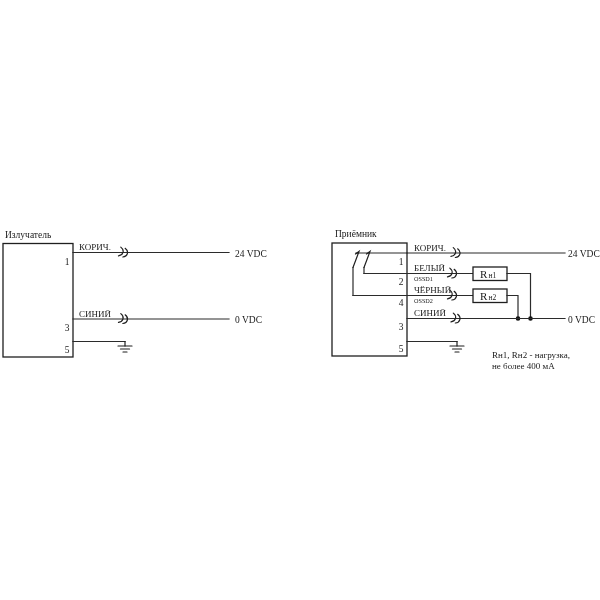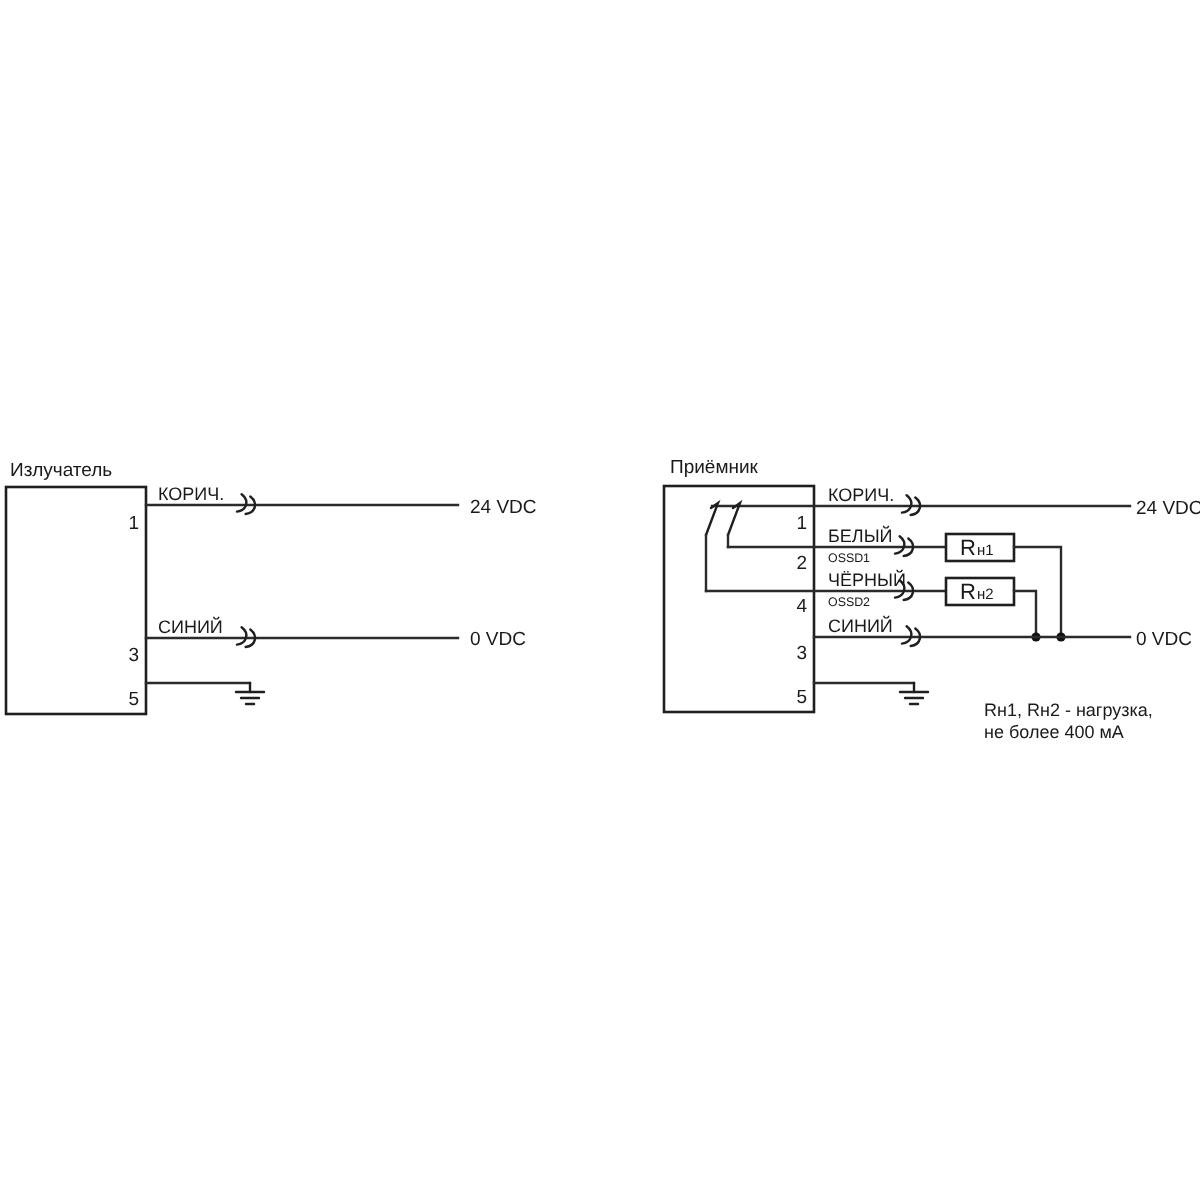--- a/index.html
+++ b/index.html
@@ -1,20 +1,20 @@
 <!DOCTYPE html>
 <html><head>
 <meta charset="utf-8">
 <style>
   html,body{margin:0;padding:0;background:#ffffff;}
   .canvas{
     position:relative;
     width:600px;height:600px;
     background:#ffffff;
-    font-family:Liberation Sans, sans-serif;
+    font-family:Liberation Serif, serif;
     overflow:hidden;
   }
   svg{display:block;}
   .wire{stroke:#2b2b2b;stroke-width:1.2;fill:none;stroke-linecap:square;}
   .boxline{stroke:#1f1f1f;stroke-width:1.3;fill:#ffffff;}
   .sym{stroke:#1f1f1f;stroke-width:1.2;fill:none;stroke-linecap:round;}
   .dot{fill:#111111;stroke:none;}
   text{fill:#1a1a1a;stroke:none;}
   .t-title{font-size:9.5px;}
   .t-label{font-size:9px;}

